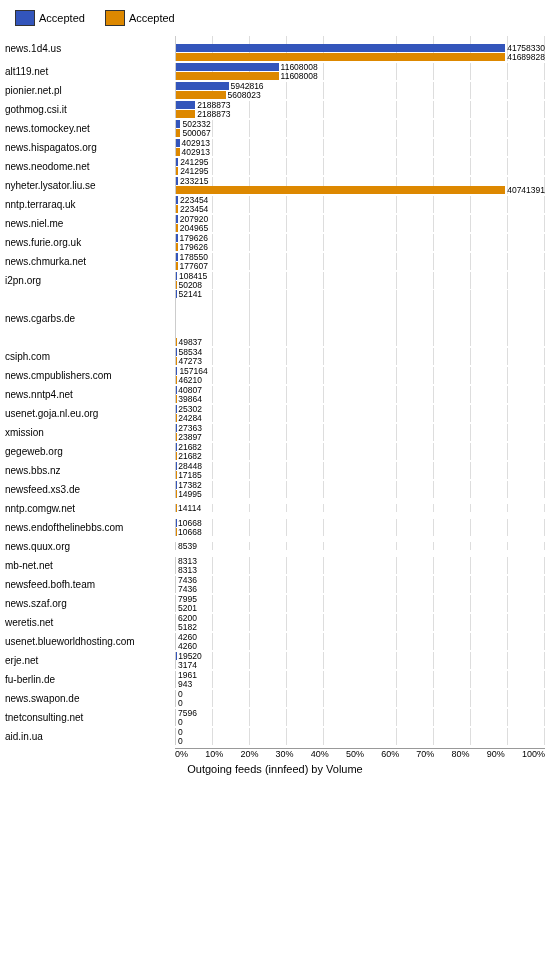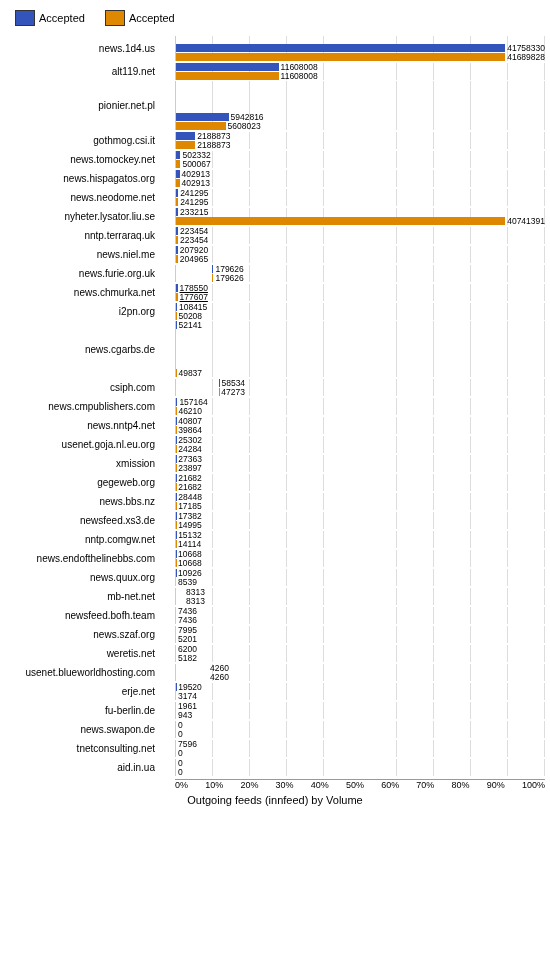--- a/index.html
+++ b/index.html
@@ -37,21 +37,21 @@
       gap: 0;
     }
     .bar-row {
       display: flex;
       align-items: center;
       min-height: 18px;
       margin-bottom: 1px;
     }
     .bar-label {
       width: 170px;
-      text-align: right;
+      text-align: left;
       padding-right: 20px;
       font-size: 10px;
       color: #000;
       flex-shrink: 0;
     }
     .bar-group {
       display: flex;
       flex-direction: column;
       gap: 1px;
     }
@@ -130,21 +130,21 @@
               <div class="bar bar-orange" style="width: 27.7981%;"></div>
               <span class="bar-value">11608008</span>
             </div>
           </div>
         </div>
       </div>
       <div class="bar-row">
         <div class="bar-label">pionier.net.pl</div>
         <div style="flex: 1 1 0%; position: relative; border-left: 1px solid rgb(204, 204, 204);">
           <div style="position: absolute; inset: 0px; pointer-events: none; background-image: repeating-linear-gradient(to right, transparent, transparent calc(10% - 1px), rgb(221, 221, 221) calc(10% - 1px), rgb(221, 221, 221) 10%); z-index: 0;"></div>
-          <div class="bar-group" style="position: relative; z-index: 1; margin-top: 32px;">
+          <div class="bar-group" style="position: relative; z-index: 1;">
             <div class="bar-line">
               <div class="bar bar-blue" style="width: 14.2315%;"></div>
               <span class="bar-value">5942816</span>
             </div>
             <div class="bar-line">
               <div class="bar bar-orange" style="width: 13.4297%;"></div>
               <span class="bar-value">5608023</span>
             </div>
           </div>
         </div>
@@ -256,39 +256,39 @@
             </div>
             <div class="bar-line">
               <div class="bar bar-orange" style="width: 0.490836%;"></div>
               <span class="bar-value">204965</span>
             </div>
           </div>
         </div>
       </div>
       <div class="bar-row">
         <div class="bar-label">news.furie.org.uk</div>
-        <div style="flex: 1 1 0%; position: relative; border-left: 1px solid rgb(204, 204, 204); padding-left: 36px;">
+        <div style="flex: 1 1 0%; position: relative; border-left: 1px solid rgb(204, 204, 204);">
           <div style="position: absolute; inset: 0px; pointer-events: none; background-image: repeating-linear-gradient(to right, transparent, transparent calc(10% - 1px), rgb(221, 221, 221) calc(10% - 1px), rgb(221, 221, 221) 10%); z-index: 0;"></div>
           <div class="bar-group" style="position: relative; z-index: 1;">
             <div class="bar-line">
               <div class="bar bar-blue" style="width: 0.430156%;"></div>
               <span class="bar-value">179626</span>
             </div>
             <div class="bar-line">
               <div class="bar bar-orange" style="width: 0.430156%;"></div>
               <span class="bar-value">179626</span>
             </div>
           </div>
         </div>
       </div>
       <div class="bar-row">
         <div class="bar-label">news.chmurka.net</div>
         <div style="flex: 1 1 0%; position: relative; border-left: 1px solid rgb(204, 204, 204);">
           <div style="position: absolute; inset: 0px; pointer-events: none; background-image: repeating-linear-gradient(to right, transparent, transparent calc(10% - 1px), rgb(221, 221, 221) calc(10% - 1px), rgb(221, 221, 221) 10%); z-index: 0;"></div>
-          <div class="bar-group" style="position: relative; z-index: 1; text-decoration: underline;">
+          <div class="bar-group" style="position: relative; z-index: 1;">
             <div class="bar-line">
               <div class="bar bar-blue" style="width: 0.427579%;"></div>
               <span class="bar-value">178550</span>
             </div>
             <div class="bar-line">
               <div class="bar bar-orange" style="width: 0.425321%;"></div>
               <span class="bar-value">177607</span>
             </div>
           </div>
         </div>
@@ -320,21 +320,21 @@
             </div>
             <div class="bar-line">
               <div class="bar bar-orange" style="width: 0.119346%;"></div>
               <span class="bar-value">49837</span>
             </div>
           </div>
         </div>
       </div>
       <div class="bar-row">
         <div class="bar-label">csiph.com</div>
-        <div style="flex: 1 1 0%; position: relative; border-left: 1px solid rgb(204, 204, 204); padding-left: 43px;">
+        <div style="flex: 1 1 0%; position: relative; border-left: 1px solid rgb(204, 204, 204);">
           <div style="position: absolute; inset: 0px; pointer-events: none; background-image: repeating-linear-gradient(to right, transparent, transparent calc(10% - 1px), rgb(221, 221, 221) calc(10% - 1px), rgb(221, 221, 221) 10%); z-index: 0;"></div>
           <div class="bar-group" style="position: relative; z-index: 1;">
             <div class="bar-line">
               <div class="bar bar-blue" style="width: 0.140173%;"></div>
               <span class="bar-value">58534</span>
             </div>
             <div class="bar-line">
               <div class="bar bar-orange" style="width: 0.113206%;"></div>
               <span class="bar-value">47273</span>
             </div>
@@ -452,24 +452,20 @@
             </div>
           </div>
         </div>
       </div>
       <div class="bar-row">
         <div class="bar-label">nntp.comgw.net</div>
         <div style="flex: 1 1 0%; position: relative; border-left: 1px solid rgb(204, 204, 204);">
           <div style="position: absolute; inset: 0px; pointer-events: none; background-image: repeating-linear-gradient(to right, transparent, transparent calc(10% - 1px), rgb(221, 221, 221) calc(10% - 1px), rgb(221, 221, 221) 10%); z-index: 0;"></div>
           <div class="bar-group" style="position: relative; z-index: 1;">
             <div class="bar-line">
-              <div class="bar bar-blue" style="width: 0.036237%;"></div>
-              <span class="bar-value">15132</span>
-            </div>
-            <div class="bar-line">
               <div class="bar bar-orange" style="width: 0.0337992%;"></div>
               <span class="bar-value">14114</span>
             </div>
           </div>
         </div>
       </div>
       <div class="bar-row">
         <div class="bar-label">news.endofthelinebbs.com</div>
         <div style="flex: 1 1 0%; position: relative; border-left: 1px solid rgb(204, 204, 204);">
           <div style="position: absolute; inset: 0px; pointer-events: none; background-image: repeating-linear-gradient(to right, transparent, transparent calc(10% - 1px), rgb(221, 221, 221) calc(10% - 1px), rgb(221, 221, 221) 10%); z-index: 0;"></div>
@@ -484,33 +480,29 @@
             </div>
           </div>
         </div>
       </div>
       <div class="bar-row">
         <div class="bar-label">news.quux.org</div>
         <div style="flex: 1 1 0%; position: relative; border-left: 1px solid rgb(204, 204, 204);">
           <div style="position: absolute; inset: 0px; pointer-events: none; background-image: repeating-linear-gradient(to right, transparent, transparent calc(10% - 1px), rgb(221, 221, 221) calc(10% - 1px), rgb(221, 221, 221) 10%); z-index: 0;"></div>
           <div class="bar-group" style="position: relative; z-index: 1;">
             <div class="bar-line">
-              <div class="bar bar-blue" style="width: 0.0261648%;"></div>
-              <span class="bar-value">10926</span>
-            </div>
-            <div class="bar-line">
               <div class="bar bar-orange" style="width: 0.0204486%;"></div>
               <span class="bar-value">8539</span>
             </div>
           </div>
         </div>
       </div>
       <div class="bar-row">
         <div class="bar-label">mb-net.net</div>
-        <div style="flex: 1 1 0%; position: relative; border-left: 1px solid rgb(204, 204, 204); padding-left: 8px;">
+        <div style="flex: 1 1 0%; position: relative; border-left: 1px solid rgb(204, 204, 204);">
           <div style="position: absolute; inset: 0px; pointer-events: none; background-image: repeating-linear-gradient(to right, transparent, transparent calc(10% - 1px), rgb(221, 221, 221) calc(10% - 1px), rgb(221, 221, 221) 10%); z-index: 0;"></div>
           <div class="bar-group" style="position: relative; z-index: 1;">
             <div class="bar-line">
               <div class="bar bar-blue" style="width: 0.0199074%;"></div>
               <span class="bar-value">8313</span>
             </div>
             <div class="bar-line">
               <div class="bar bar-orange" style="width: 0.0199074%;"></div>
               <span class="bar-value">8313</span>
             </div>
@@ -560,21 +552,21 @@
             </div>
             <div class="bar-line">
               <div class="bar bar-orange" style="width: 0.0124095%;"></div>
               <span class="bar-value">5182</span>
             </div>
           </div>
         </div>
       </div>
       <div class="bar-row">
         <div class="bar-label">usenet.blueworldhosting.com</div>
-        <div style="flex: 1 1 0%; position: relative; border-left: 1px solid rgb(204, 204, 204); padding-left: 32px;">
+        <div style="flex: 1 1 0%; position: relative; border-left: 1px solid rgb(204, 204, 204);">
           <div style="position: absolute; inset: 0px; pointer-events: none; background-image: repeating-linear-gradient(to right, transparent, transparent calc(10% - 1px), rgb(221, 221, 221) calc(10% - 1px), rgb(221, 221, 221) 10%); z-index: 0;"></div>
           <div class="bar-group" style="position: relative; z-index: 1;">
             <div class="bar-line">
               <div class="bar bar-blue" style="width: 0.0102015%;"></div>
               <span class="bar-value">4260</span>
             </div>
             <div class="bar-line">
               <div class="bar bar-orange" style="width: 0.0102015%;"></div>
               <span class="bar-value">4260</span>
             </div>

